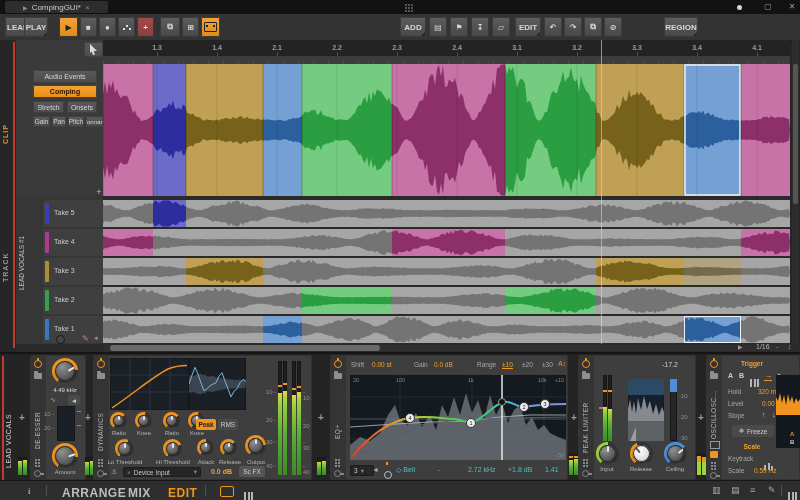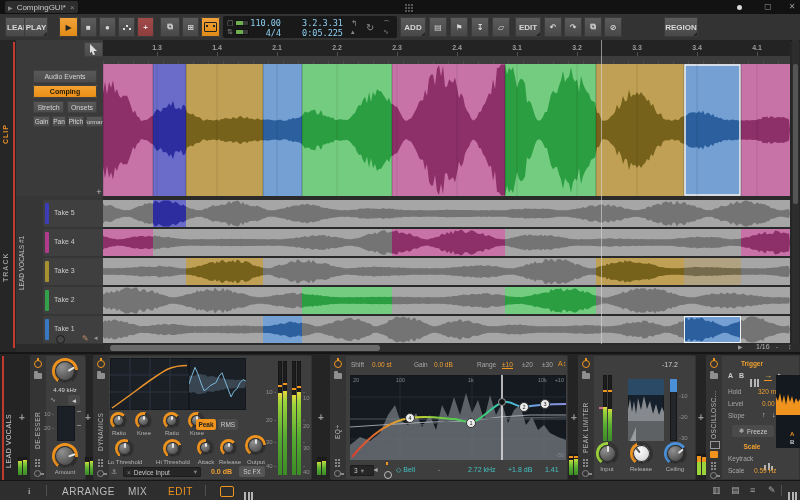--- a/index.html
+++ b/index.html
@@ -2,21 +2,21 @@
 <html><head>
 <meta charset="utf-8">
 <style>
   html,body{margin:0;padding:0;background:#000;}
   #app{position:relative;width:800px;height:500px;background:#262626;overflow:hidden;
        font-family:"Liberation Sans","DejaVu Sans",sans-serif;-webkit-font-smoothing:antialiased;}
   .abs{position:absolute;}
   .vtext{writing-mode:vertical-rl;transform:rotate(180deg);white-space:nowrap;}
   
   #titlebar{left:0;top:0;width:800px;height:14px;background:#121212;}
-  .tab{left:5px;top:1px;height:12px;background:#2d2d2d;border-radius:2px;display:flex;align-items:center;gap:4px;padding:0 3px;font-size:8px;color:#c9c9c9;}
+  .tab{left:5px;top:1px;height:12px;background:#2d2d2d;border-radius:2px;display:flex;align-items:center;gap:4px;padding:0 18px;font-size:8px;color:#c9c9c9;}
   .winbtn{top:2px;width:12px;height:10px;color:#9a9a9a;font-size:8px;text-align:center;line-height:10px;}
   
   #toolbar{left:0;top:14px;width:800px;height:26px;background:#333333;border-bottom:1px solid #191919;}
   .tbtn{position:absolute;top:3px;height:20px;background:linear-gradient(#5d5d5d,#474747);border-radius:2px;
         color:#d8d8d8;font-size:8px;font-weight:bold;display:flex;align-items:center;justify-content:center;box-shadow:inset 0 0 0 1px #3a3a3a;}
   .fold::after{content:"";position:absolute;right:1px;bottom:1px;border-left:4px solid transparent;border-bottom:4px solid #262626;}
   .tbtn.orange{background:linear-gradient(#f2a33c,#e08a14);color:#222;}
   .tbtn.red{background:linear-gradient(#a34b4b,#8c3d3d);color:#e8e8e8;}
   .disp{position:absolute;left:223px;top:2px;width:174px;height:22px;background:#191919;border-radius:2px;}
   .dispnum{position:absolute;color:#8fd0f4;font-size:8.5px;text-align:right;font-family:"DejaVu Sans Mono","Liberation Mono",monospace;}
@@ -64,21 +64,21 @@
   .arc>.knob{left:3px;top:3px;right:3px;bottom:3px;}
   .vbar{position:absolute;width:4px;background:#1e1e1e;box-shadow:inset 0 0 0 1px #161616;}
   .vfill{position:absolute;left:0;bottom:0;width:100%;background:linear-gradient(180deg,#e8d83a 0%,#9cd43a 12%,#55aa30 55%,#3c8a26 100%);}
   .vpeak{position:absolute;left:0;width:100%;height:2px;background:#f0941e;}
   .mtick{position:absolute;font-size:6px;color:#909090;}
   .plus{position:absolute;color:#9a9a9a;font-size:10px;font-weight:bold;}
   .selbox{position:absolute;background:#262626;border-radius:2px;color:#c8c8c8;font-size:6.5px;display:flex;align-items:center;gap:3px;padding:0 4px;box-shadow:inset 0 0 0 1px #1c1c1c;}
   .teal{color:#45c2c2;}
   .hdr{font-size:6.5px;color:#a8a8a8;}
   .obtn{position:absolute;background:#4a4a4a;border-radius:2px;color:#ccc;font-size:6.5px;display:flex;align-items:center;justify-content:center;}
-  .statustxt{font-size:10px;font-weight:normal;color:#bdbdbd;letter-spacing:.5px;}
+  .statustxt{font-size:12px;font-weight:bold;color:#bdbdbd;letter-spacing:.5px;}
   .barsicon span{display:inline-block;width:2px;height:8px;background:#b5b5b5;margin-right:1.5px;}
 </style>
 </head>
 <body>
 
 <div id="app">
 
   <div class="abs" id="titlebar">
     <div class="abs tab">
       <span style="color:#8a8a8a;font-size:6px;">▶</span>
@@ -105,35 +105,20 @@
     <div class="tbtn red" style="left:137px;width:17px;">+</div>
     <div class="tbtn" style="left:160px;width:20px;">⧉</div>
     <div class="tbtn" style="left:182px;width:17px;">⊞</div>
     <div class="tbtn orange" style="left:201px;width:19px;">
       <span style="width:11px;height:8px;border:1.5px solid #222;border-radius:1px;position:relative;display:inline-block;">
         <span style="position:absolute;left:1px;top:2px;width:2px;height:2px;background:#222;"></span>
         <span style="position:absolute;right:1px;top:2px;width:2px;height:2px;background:#222;"></span>
       </span>
     </div>
 
-    <div class="disp">
-      <span class="dicon" style="left:4px;top:3px;">▢</span>
-      <span class="abs meterchip" style="left:12px;top:4px;"></span>
-      <span class="dicon" style="left:4px;top:12px;">⇅</span>
-      <span class="abs meterchip" style="left:12px;top:13px;"></span>
-      <span class="dispnum" style="left:26px;top:2px;width:32px;">110.00</span>
-      <span class="dispnum" style="left:26px;top:12px;width:32px;">4/4</span>
-      <span class="dispnum" style="left:68px;top:2px;width:52px;">3.2.3.31</span>
-      <span class="dispnum" style="left:68px;top:12px;width:52px;">0:05.225</span>
-      <span class="dicon" style="left:128px;top:3px;font-size:8px;">↰</span>
-      <span class="dicon" style="left:128px;top:12px;font-size:7px;">▴</span>
-      <span class="dicon" style="left:143px;top:6px;font-size:10px;">↻</span>
-      <span class="dicon" style="left:160px;top:3px;">⌒</span>
-      <span class="dicon" style="left:160px;top:12px;">∿</span>
-    </div>
     <div class="tbtn fold" style="left:400px;width:26px;">ADD</div>
     <div class="tbtn" style="left:429px;width:18px;">▤</div>
     <div class="tbtn" style="left:450px;width:18px;">⚑</div>
     <div class="tbtn" style="left:471px;width:18px;">↧</div>
     <div class="tbtn" style="left:492px;width:18px;">▱</div>
     <div class="tbtn fold" style="left:515px;width:26px;">EDIT</div>
     <div class="tbtn" style="left:544px;width:18px;">↶</div>
     <div class="tbtn" style="left:564px;width:18px;">↷</div>
     <div class="tbtn" style="left:584px;width:18px;">⧉</div>
     <div class="tbtn" style="left:604px;width:18px;">⊘</div>

